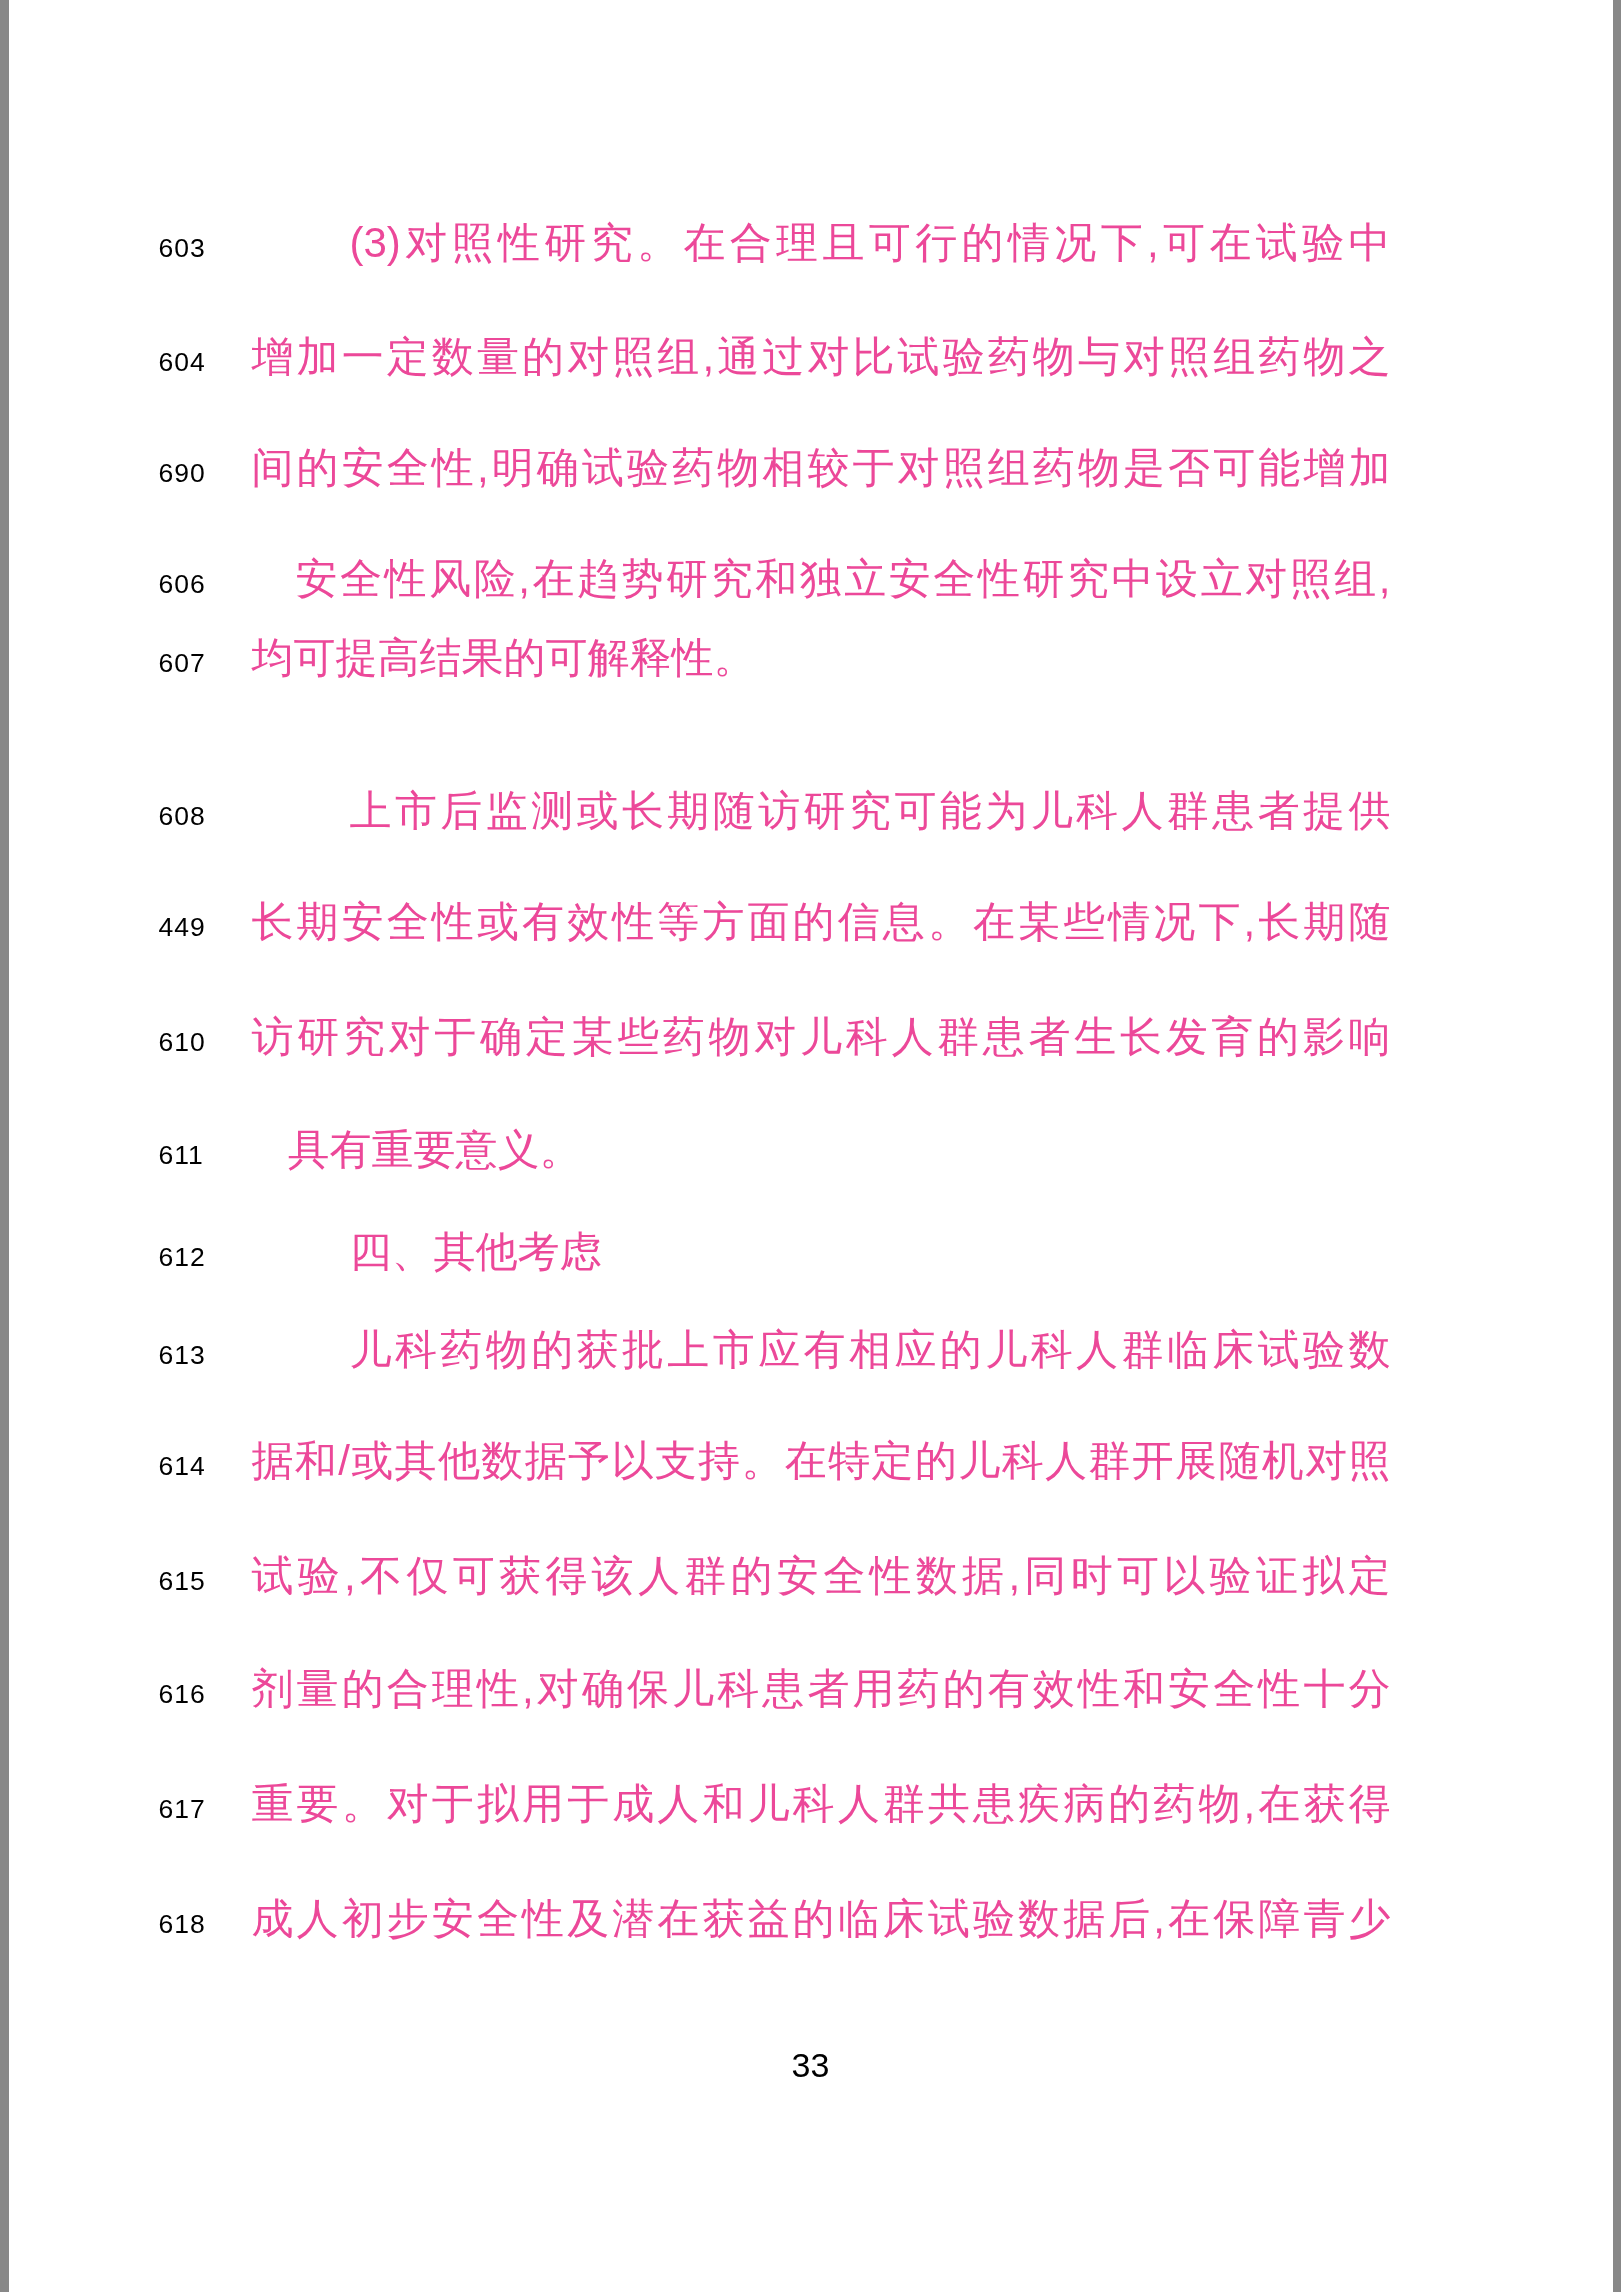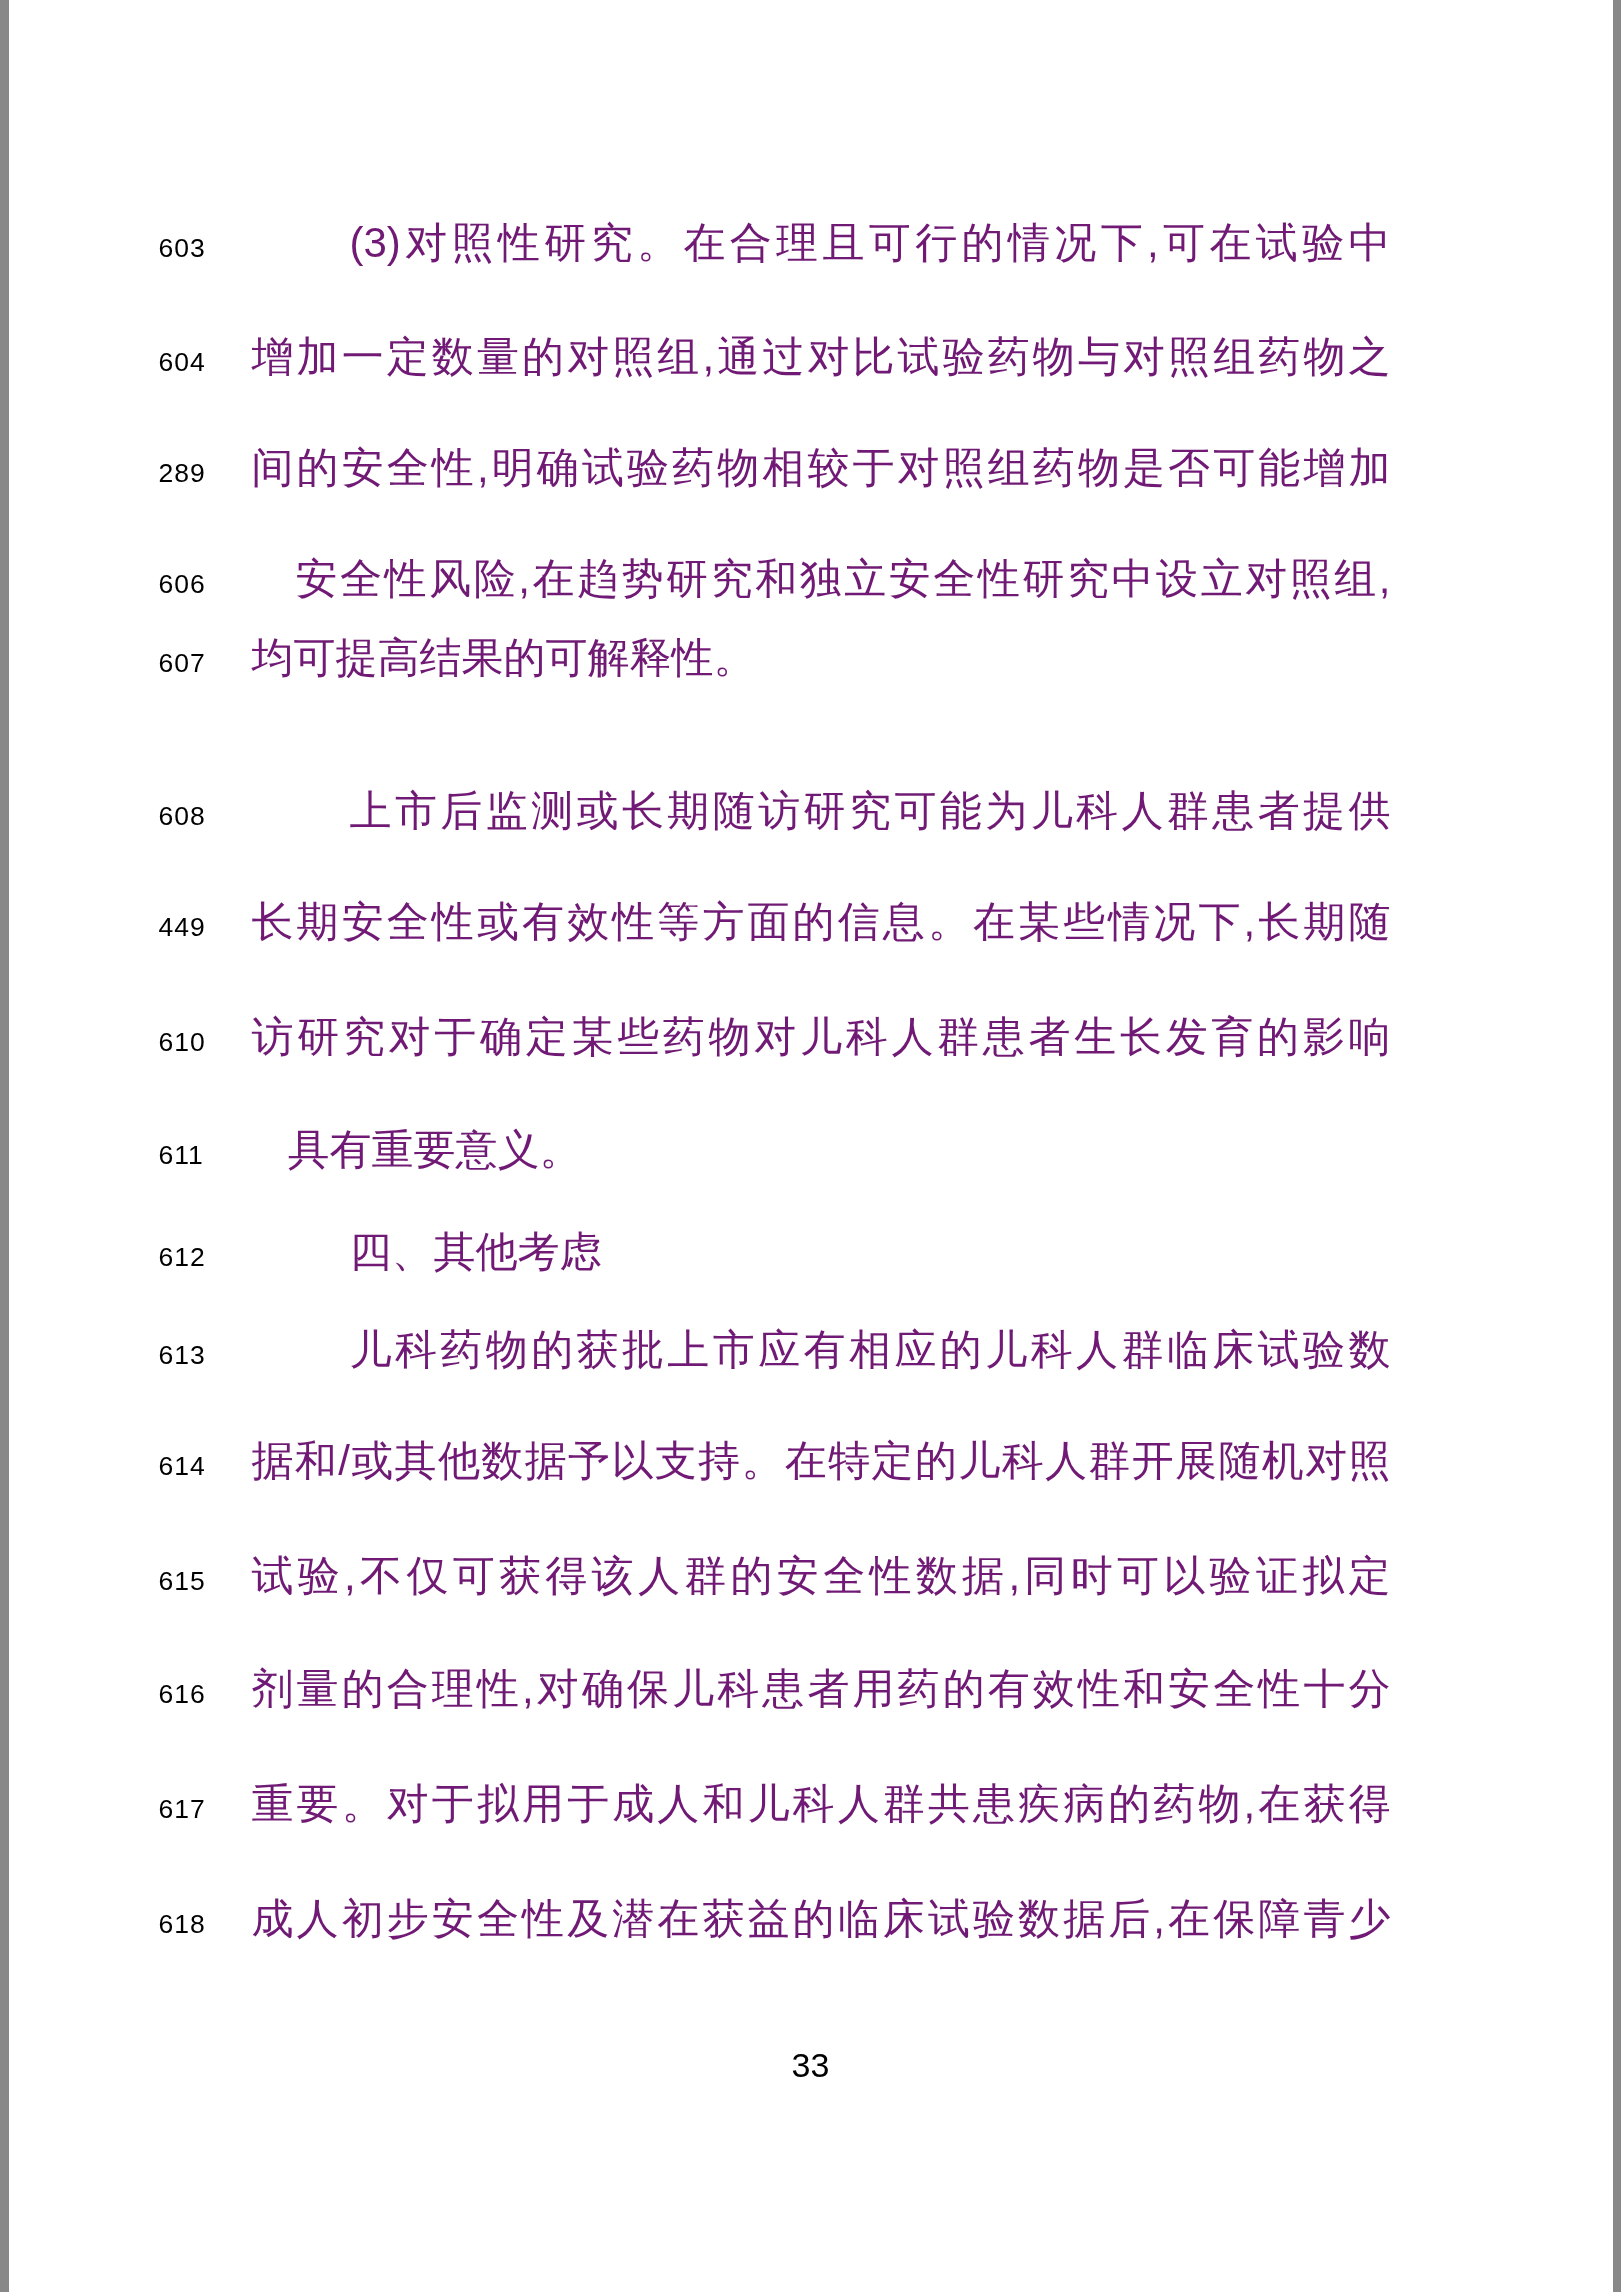--- a/index.html
+++ b/index.html
@@ -28,21 +28,21 @@
     color: #000;
     letter-spacing: 1px;
   }
   .line-text {
     flex: 1 1 auto;
     min-width: 0;
     font-size: 42px;
     line-height: 59px;
     font-weight: 500;
     white-space: normal;
-    color: #701a75;
+    color: #ec4899;
   }
   .line-text.justified {
     text-align: justify;
     text-align-last: justify;
     text-justify: inter-character;
   }
   .line-text.indent {
     text-indent: 98px;
   }
   .footer-pagenum {
@@ -63,21 +63,21 @@
   <div id="lines-container">
       <div class="line-row" style="top: 213px;">
         <span class="line-num">603</span>
         <span class="line-text justified indent">(3)对照性研究。在合理且可行的情况下,可在试验中</span>
       </div>
       <div class="line-row" style="top: 327px;">
         <span class="line-num">604</span>
         <span class="line-text justified">增加一定数量的对照组,通过对比试验药物与对照组药物之</span>
       </div>
       <div class="line-row" style="top: 438px;">
-        <span class="line-num">289</span>
+        <span class="line-num">690</span>
         <span class="line-text justified">间的安全性,明确试验药物相较于对照组药物是否可能增加</span>
       </div>
       <div class="line-row" style="top: 549px; gap: 44px;">
         <span class="line-num">606</span>
         <span class="line-text justified">安全性风险,在趋势研究和独立安全性研究中设立对照组,</span>
       </div>
       <div class="line-row" style="top: 628px;">
         <span class="line-num">607</span>
         <span class="line-text">均可提高结果的可解释性。</span>
       </div>

